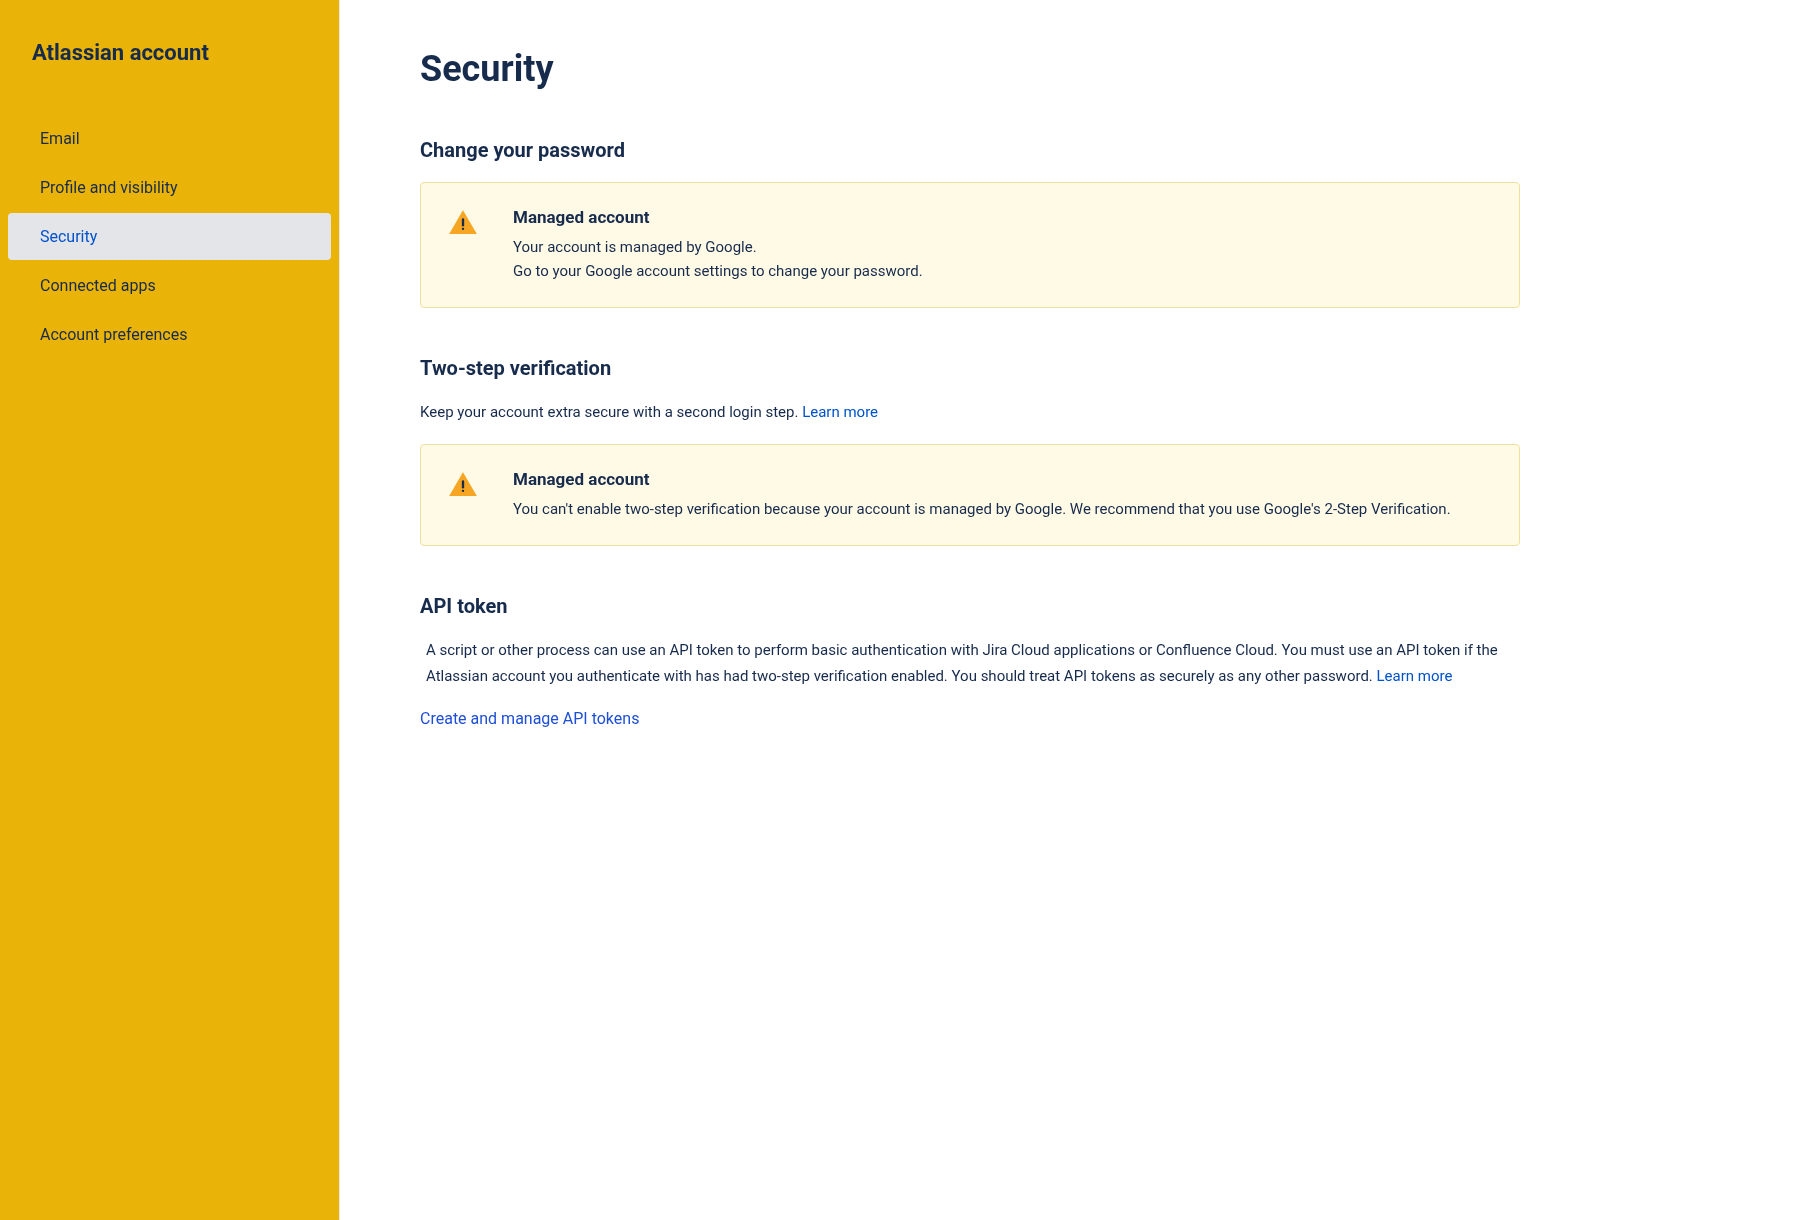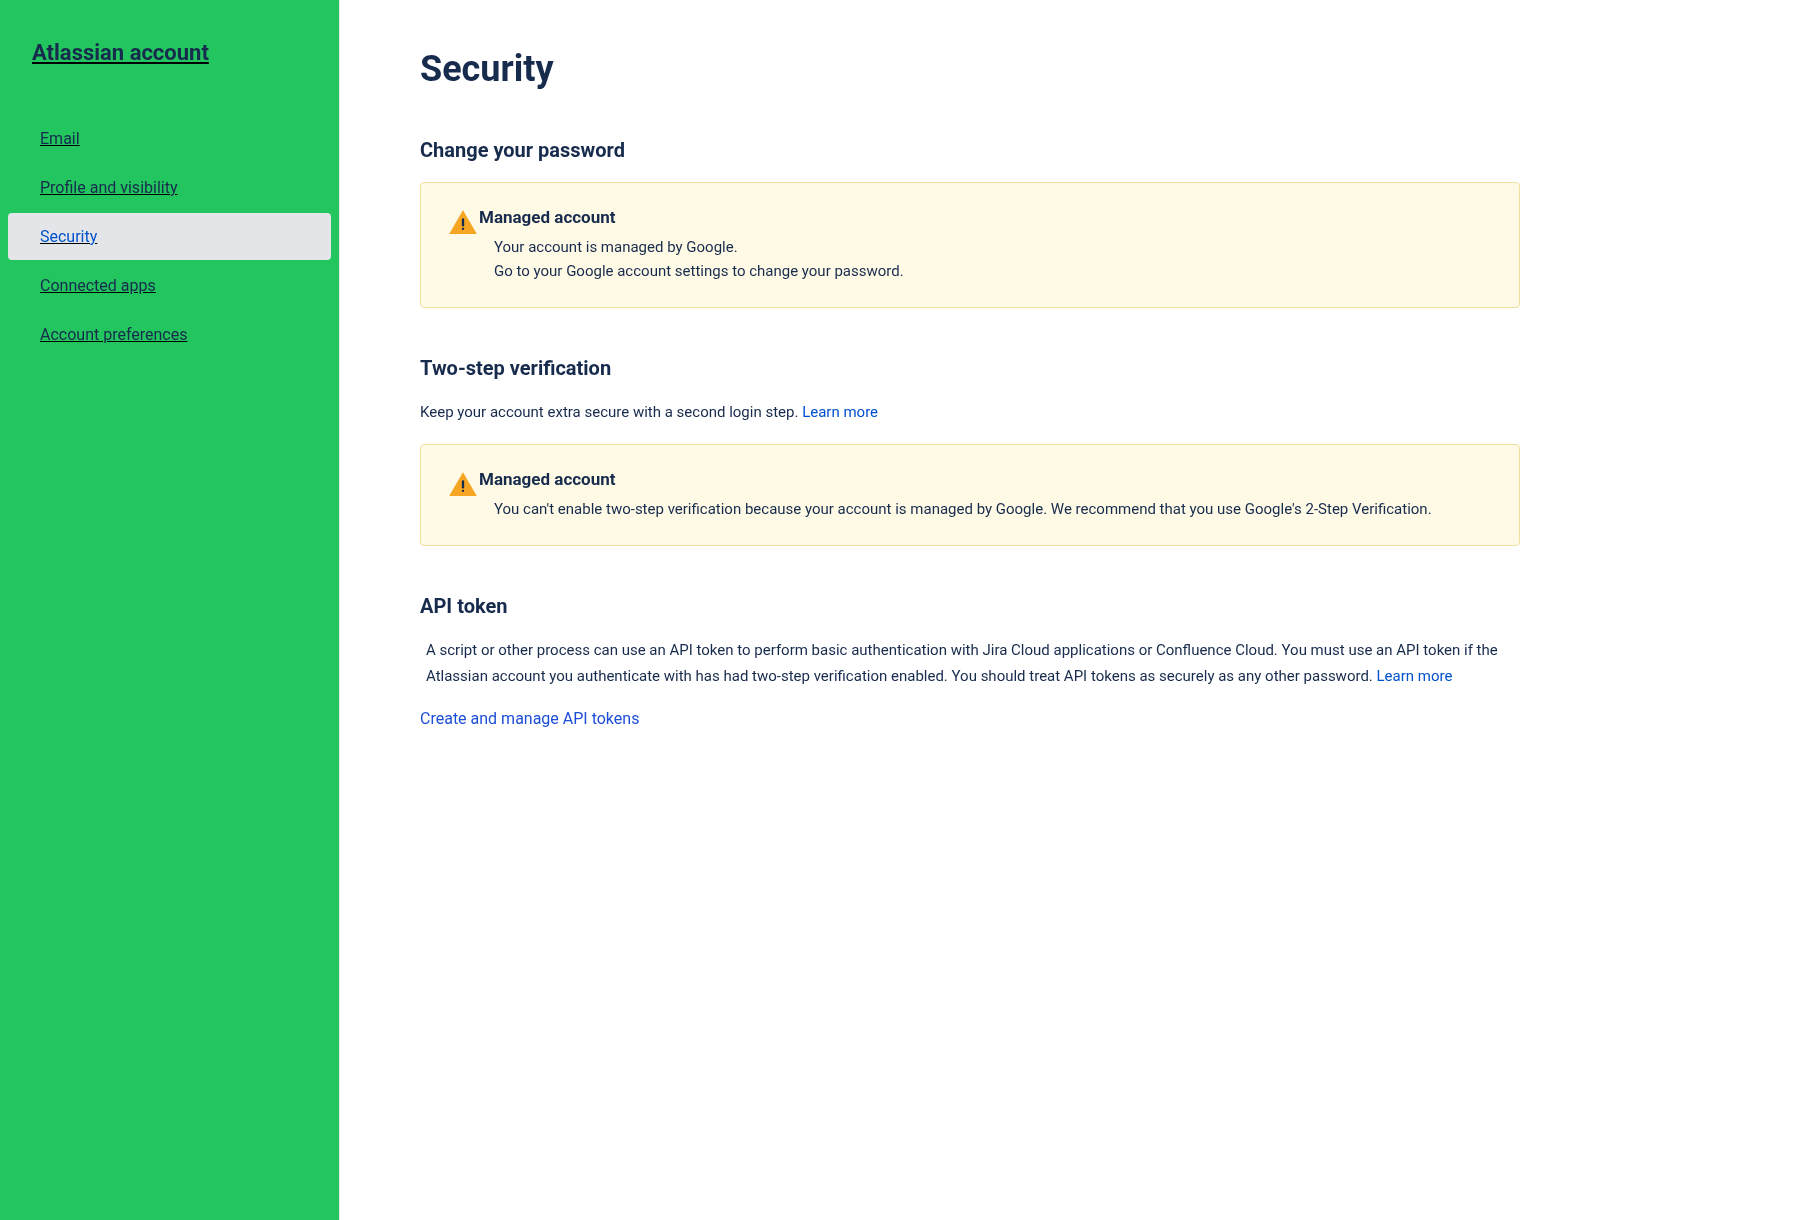--- a/index.html
+++ b/index.html
@@ -12,24 +12,23 @@
       font-family: -apple-system, BlinkMacSystemFont, 'Segoe UI', Roboto, Oxygen, sans-serif;
       background: #ffffff;
       display: flex;
       min-height: 1220px;
       width: 1800px;
     }
 
     .sidebar {
       width: 340px;
       min-width: 340px;
-      background: #22c55e;
+      background: #eab308;
       padding: 40px 0 40px 0;
       border-right: 1px solid #e8e8e8;
-      text-decoration: underline;
     }
 
     .sidebar-title {
       font-size: 22px;
       font-weight: 700;
       color: #172b4d;
       padding: 0 32px 48px 32px;
     }
 
     .sidebar-nav {
@@ -76,21 +75,21 @@
       margin-bottom: 20px;
     }
 
     .warning-box {
       background: #fffae6;
       border: 1px solid #f0e0a0;
       border-radius: 4px;
       padding: 24px 28px;
       display: flex;
       align-items: flex-start;
-      gap: 2px;
+      gap: 36px;
       max-width: 1100px;
     }
 
     .warning-icon {
       flex-shrink: 0;
       margin-top: 2px;
     }
 
     .warning-icon svg {
       width: 28px;
@@ -101,21 +100,20 @@
       font-size: 17px;
       font-weight: 700;
       color: #172b4d;
       margin-bottom: 8px;
     }
 
     .warning-content .warning-text {
       font-size: 15px;
       color: #172b4d;
       line-height: 1.6;
-      margin-left: 15px;
     }
 
     .section-description {
       font-size: 15px;
       color: #172b4d;
       margin-bottom: 20px;
       line-height: 1.6;
       max-width: 1100px;
     }
 

